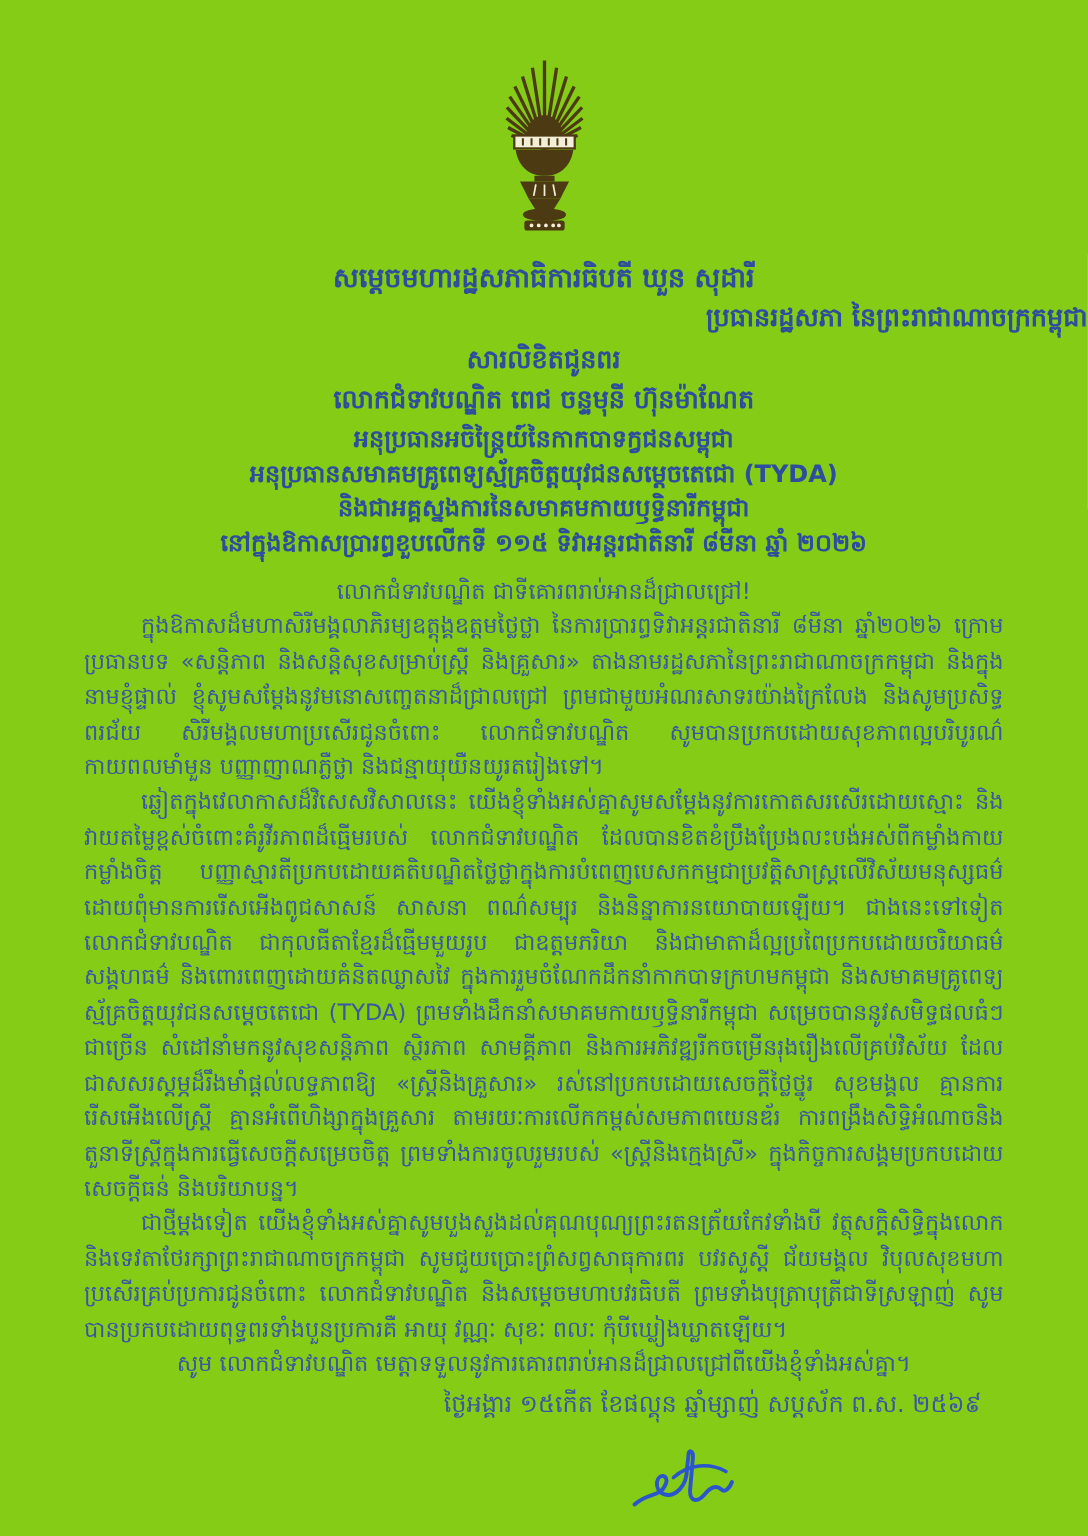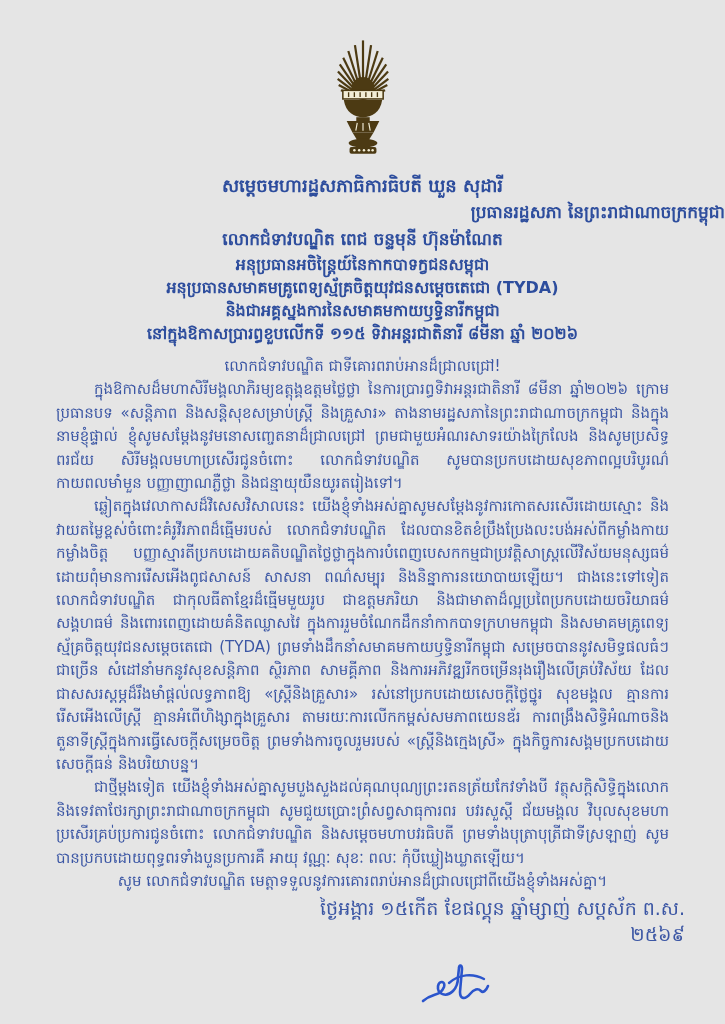--- a/index.html
+++ b/index.html
@@ -4,21 +4,21 @@
 <style>
   html,body{margin:0;padding:0;}
   body{
     background:#d8d3bd;
     font-family:"DejaVu Sans","Liberation Sans",sans-serif;
     display:flex;justify-content:center;
   }
   .page{
     position:relative;
     width:725px;height:1024px;
-    background:#e5e5e5;
+    background:#84cc16;
     overflow:hidden;
     box-sizing:border-box;
   }
   
   .emblem-wrap{
     width:100%;
     margin-top:30px;
     display:flex;justify-content:center;
   }
   .emblem-wrap svg{display:block;}
@@ -44,23 +44,23 @@
     text-align:justify;
   }
   .letter-body p{margin:0;}
   .letter-body p.indent{text-indent:38px;}
   .salutation{text-align:center;}
   .closing{text-align:center;text-indent:0 !important;}
   
   .dateline{
     width:420px;
     margin:2px 40px 12px auto;
-    text-align:right;
+    text-align:center;
     color:#3b56a4;
-    font-size:19px;
+    font-size:16px;
     line-height:26px;
   }
   
   .sig-block{
     width:260px;
     margin:2px 130px 0 auto;
     text-align:center;
   }
   .sig-scribble{height:52px;display:flex;justify-content:center;}
 </style>
@@ -121,20 +121,21 @@
           <circle cx="56" cy="118.5" r="1.3"></circle>
           <circle cx="60" cy="118.5" r="1.3"></circle>
         </g>
       </svg>
     </span>
   </div>
 
   <div class="header">
     <div class="h-line l1">សម្តេចមហារដ្ឋសភាធិការធិបតី ឃួន សុដារី</div>
     <div class="h-line l2">ប្រធានរដ្ឋសភា នៃព្រះរាជាណាចក្រកម្ពុជា</div>
+    <div class="h-line l3">សារលិខិតជូនពរ</div>
     <div class="h-line l4">លោកជំទាវបណ្ឌិត ពេជ ចន្ទមុនី ហ៊ុនម៉ាណែត</div>
     <div class="h-line sub">អនុប្រធានអចិន្ត្រៃយ៍នៃកាកបាទក្វជនសម្ពុជា</div>
     <div class="h-line sub">អនុប្រធានសមាគមគ្រូពេទ្យស្ម័គ្រចិត្តយុវជនសម្តេចតេជោ (TYDA)</div>
     <div class="h-line sub">និងជាអគ្គស្នងការនៃសមាគមកាយឫទ្ធិនារីកម្ពុជា</div>
     <div class="h-line sub">នៅក្នុងឱកាសប្រារព្ធខួបលើកទី ១១៥ ទិវាអន្តរជាតិនារី ៨មីនា ឆ្នាំ ២០២៦</div>
   </div>
 
   <div class="letter-body">
     <p class="salutation">លោកជំទាវបណ្ឌិត ជាទីគោរពរាប់អានដ៏ជ្រាលជ្រៅ!</p>
     <p class="indent">ក្នុងឱកាសដ៏មហាសិរីមង្គលាភិរម្យឧត្តុង្គឧត្តមថ្លៃថ្លា នៃការប្រារព្ធទិវាអន្តរជាតិនារី ៨មីនា ឆ្នាំ២០២៦ ក្រោមប្រធានបទ «សន្តិភាព និងសន្តិសុខសម្រាប់ស្ត្រី និងគ្រួសារ» តាងនាមរដ្ឋសភានៃព្រះរាជាណាចក្រកម្ពុជា និងក្នុងនាមខ្ញុំផ្ទាល់ ខ្ញុំសូមសម្តែងនូវមនោសញ្ចេតនាដ៏ជ្រាលជ្រៅ ព្រមជាមួយអំណរសាទរយ៉ាងក្រៃលែង និងសូមប្រសិទ្ធពរជ័យ សិរីមង្គលមហាប្រសើរជូនចំពោះ លោកជំទាវបណ្ឌិត សូមបានប្រកបដោយសុខភាពល្អបរិបូរណ៌ កាយពលមាំមួន បញ្ញាញាណភ្លឺថ្លា និងជន្មាយុយឺនយូរតរៀងទៅ។</p>

